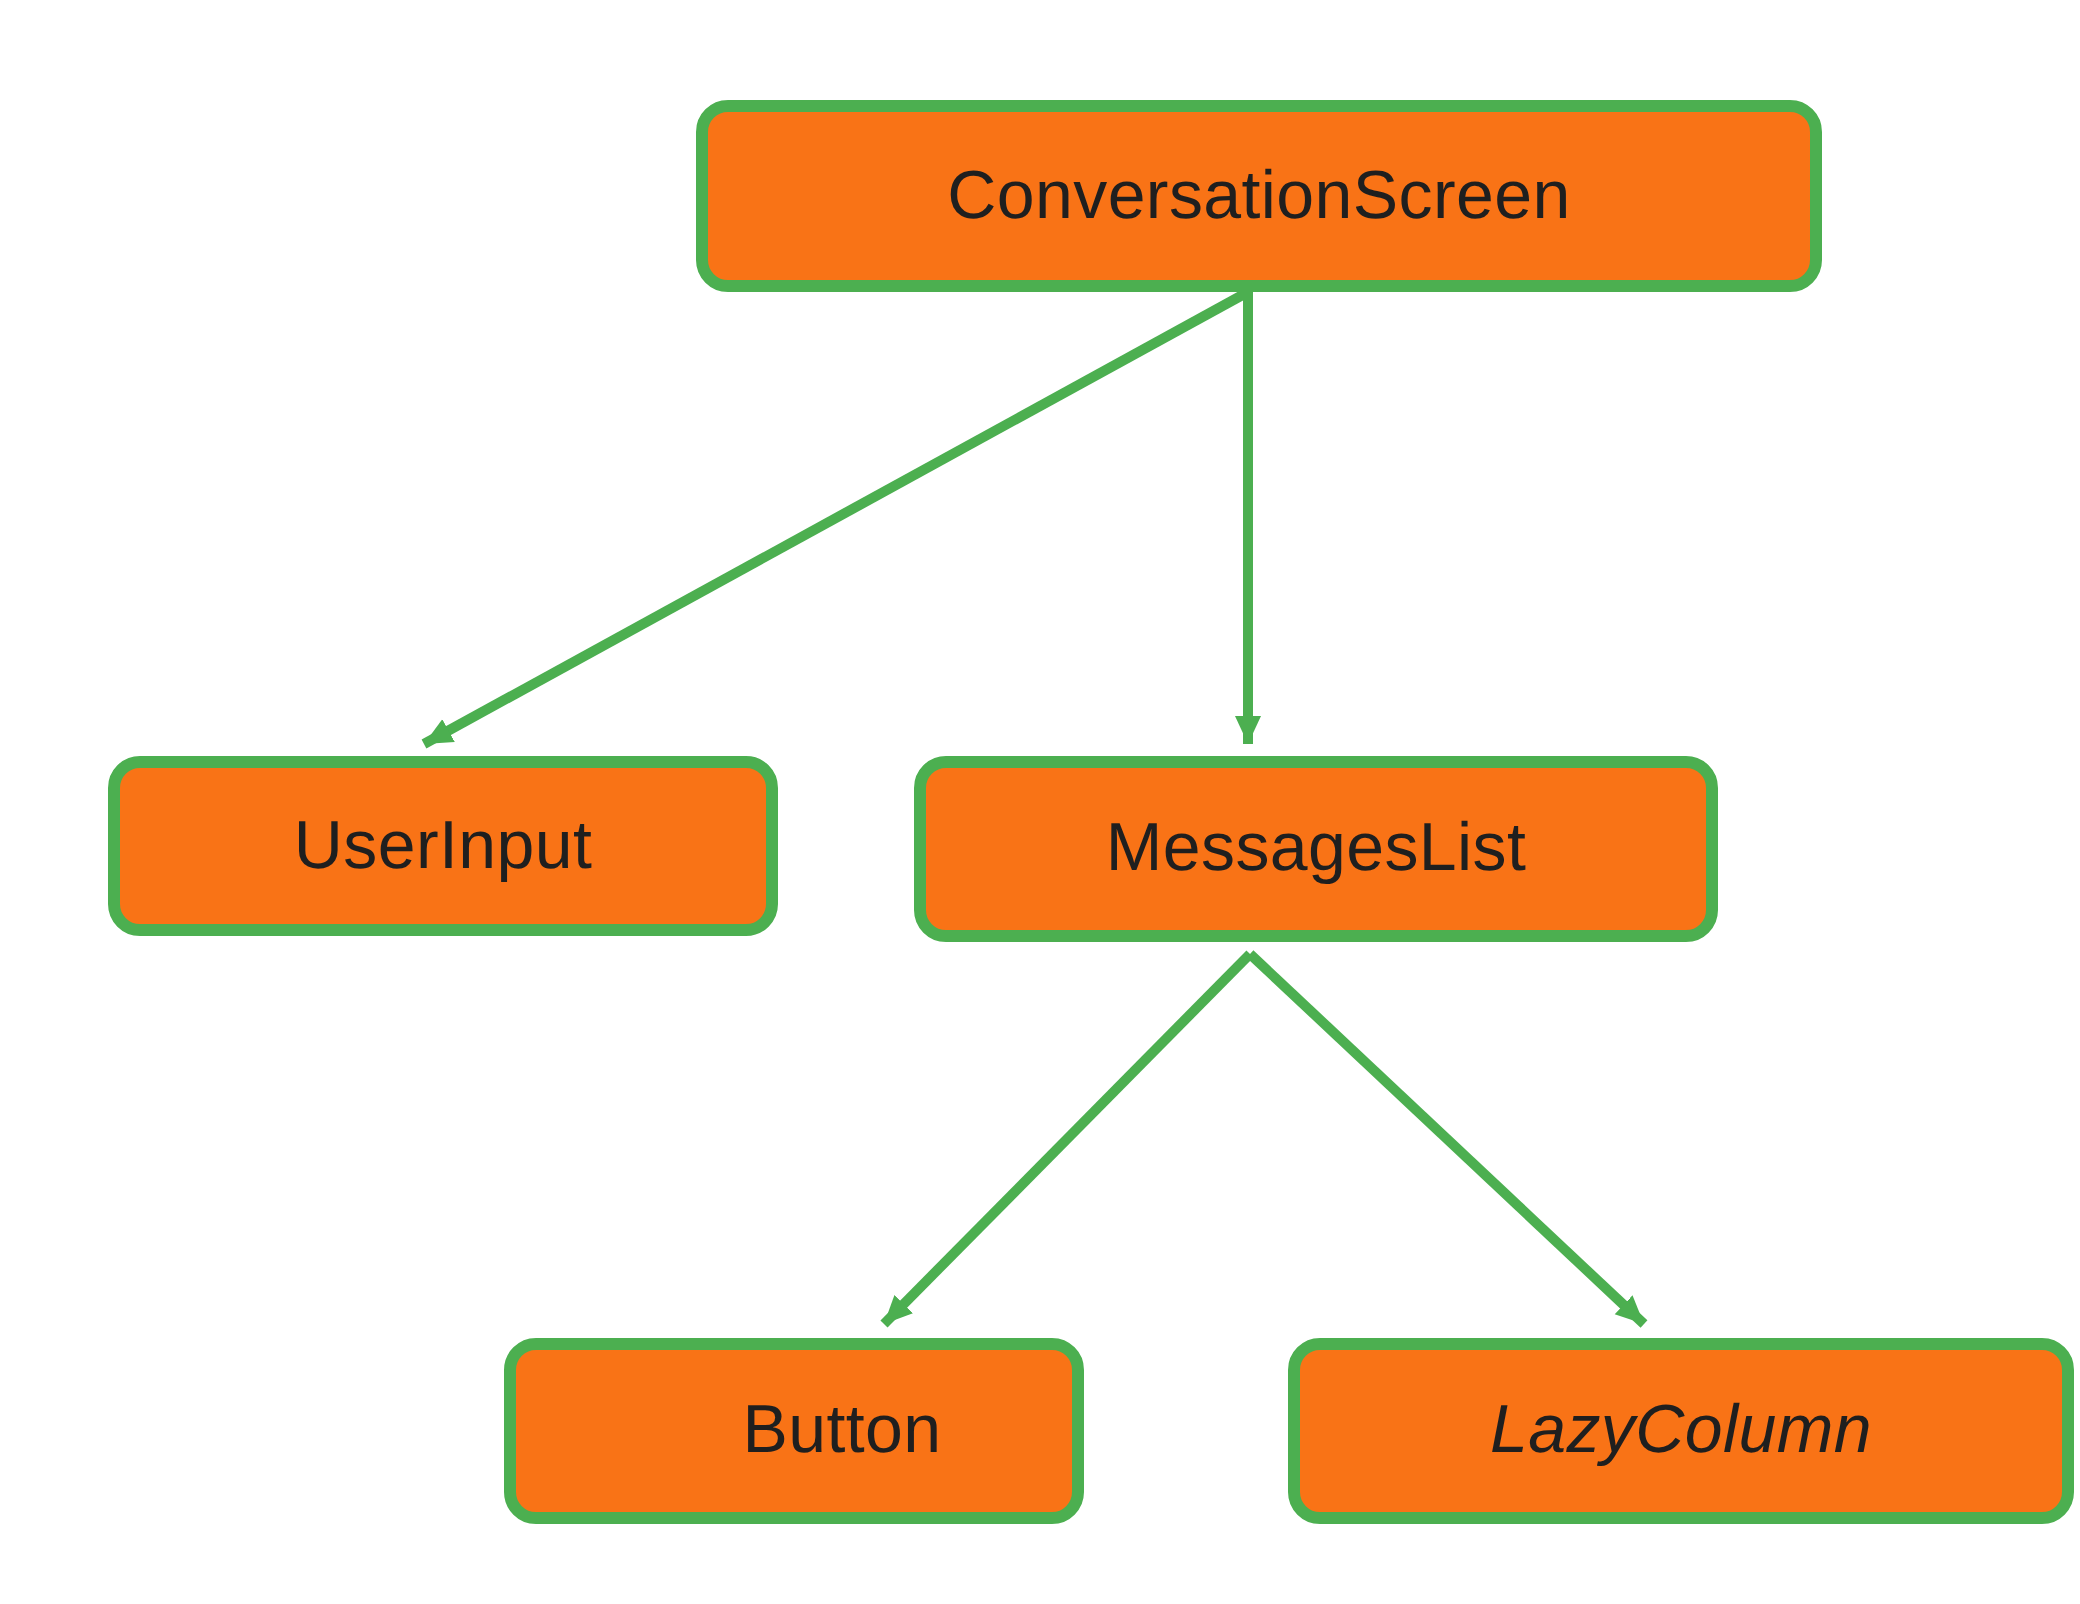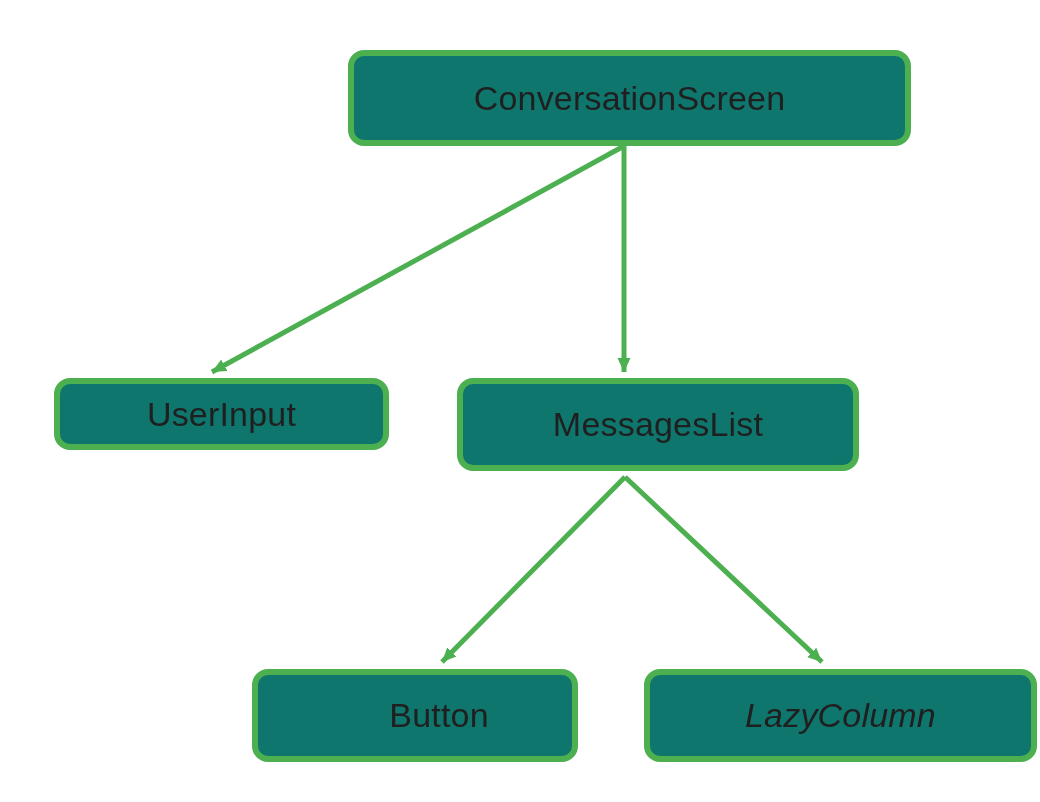--- a/index.html
+++ b/index.html
@@ -33,32 +33,32 @@
     fill: none;
   }
   .arrowhead-shape {
     fill: var(--accent);
   }
   .node {
     position: absolute;
     display: flex;
     align-items: center;
     justify-content: center;
-    background: #0f766e;
+    background: #f97316;
     border: 6px solid var(--accent);
     border-radius: 16px;
     color: var(--text);
     font-size: 34px;
     letter-spacing: 0.2px;
     white-space: nowrap;
   }
   .node-conversation-screen { left: 348px; top: 50px;  width: 563px; height: 96px; }
-  .node-user-input          { left: 54px;  top: 378px; width: 335px; height: 72px; border-radius: 16px; }
+  .node-user-input          { left: 54px;  top: 378px; width: 335px; height: 90px; border-radius: 16px; }
   .node-messages-list       { left: 457px; top: 378px; width: 402px; height: 93px; }
-  .node-button              { left: 252px; top: 669px; width: 326px; height: 93px; padding-left: 48px; }
+  .node-button              { left: 252px; top: 669px; width: 290px; height: 93px; padding-left: 48px; }
   .node-lazy-column         { left: 644px; top: 669px; width: 393px; height: 93px; font-style: italic; }
 </style>
 </head>
 <body>
 
 <div class="stage">
 
   <svg class="edges" viewBox="0 0 1040 802" xmlns="http://www.w3.org/2000/svg" aria-hidden="true">
     <defs>
       <marker id="arrow" markerUnits="userSpaceOnUse" markerWidth="20" markerHeight="18" refX="14" refY="8" orient="auto">

